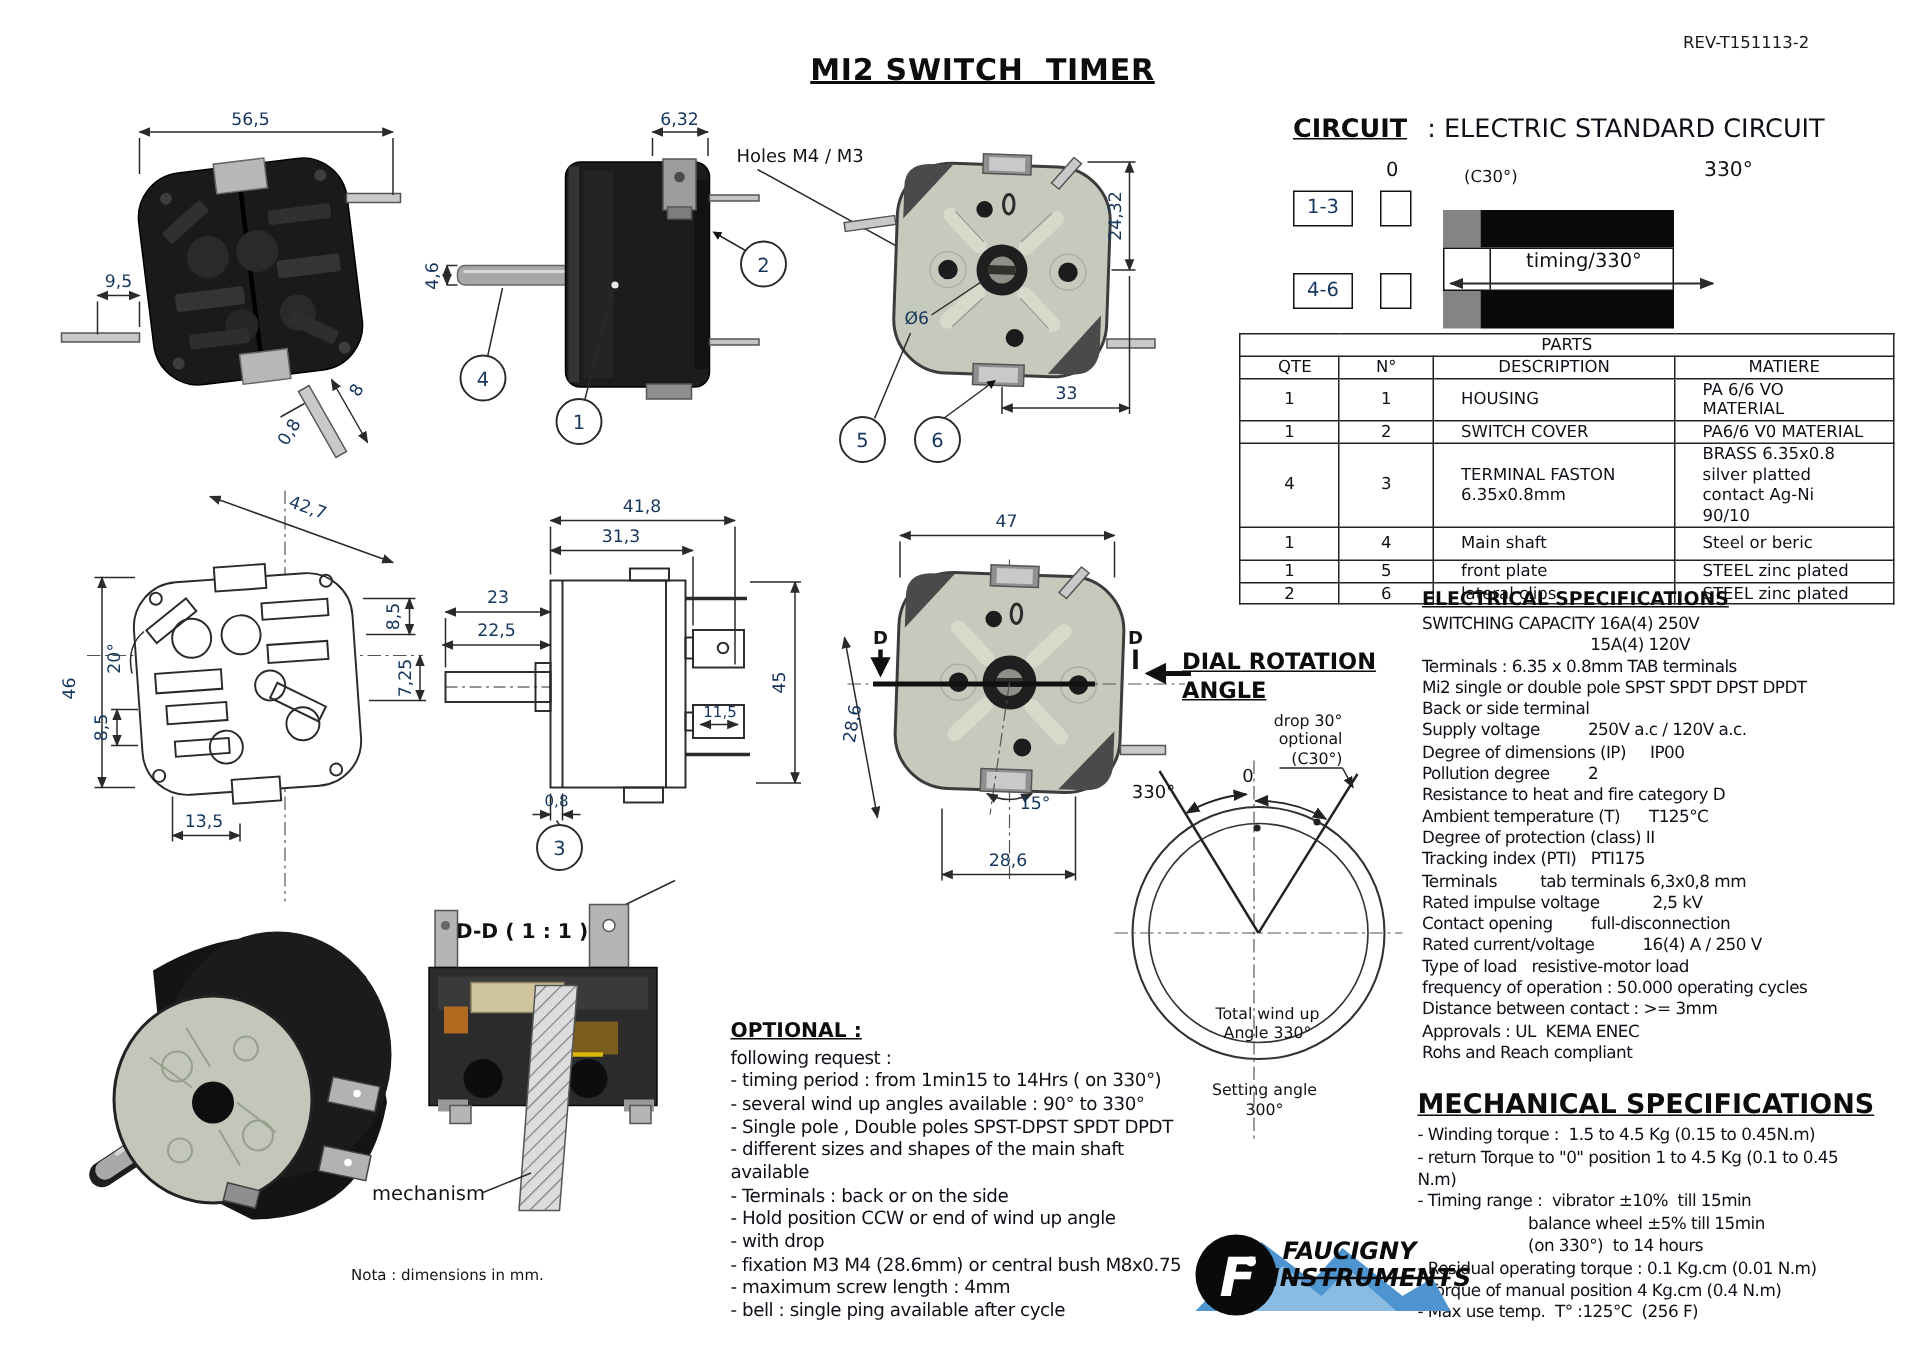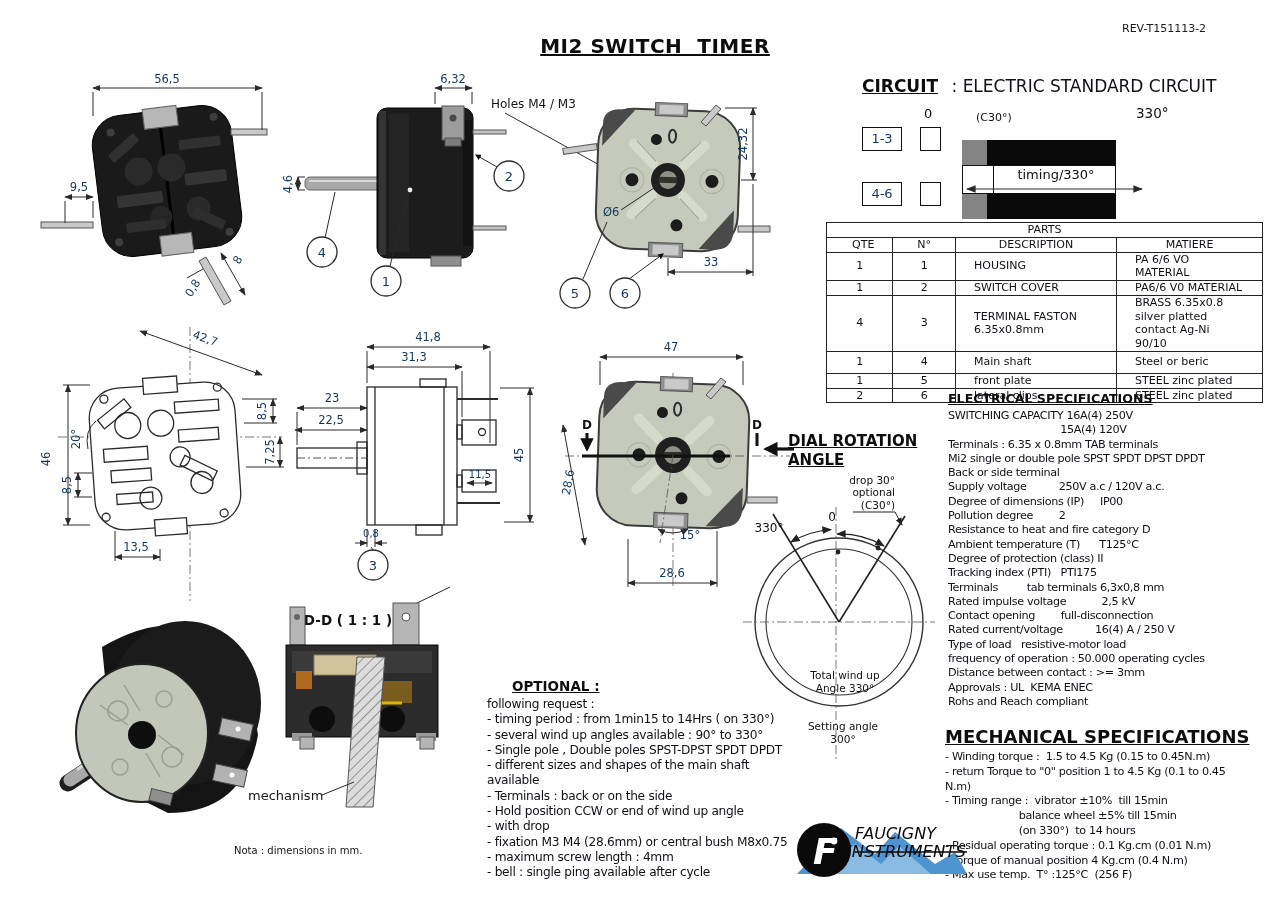--- a/index.html
+++ b/index.html
@@ -29,21 +29,21 @@
   
   svg text{font-family:"DejaVu Sans","Liberation Sans",sans-serif;}
   .dim{fill:#16365c;font-size:11.5px;}
   .dimS{fill:#16365c;font-size:10px;}
   .lbl{fill:#141414;font-size:12px;}
   .callout-t{fill:#16365c;font-size:13px;}
   .cl{stroke:#555;stroke-width:.8;stroke-dasharray:9 3 2 3;fill:none;}
   .dl{stroke:#2a2a2a;stroke-width:1;fill:none;}
   .co{fill:#fff;stroke:#2a2a2a;stroke-width:1.3;}
   
-  .logo-txt{font-style:italic;font-weight:normal;color:#0a0a0a;line-height:1;}
+  .logo-txt{font-style:italic;font-weight:bold;color:#0a0a0a;line-height:1;}
   .nota{font-size:10px;color:#141414;}
 </style>
 </head>
 <body>
 
 <div id="page">
 
   <div class="abs doc-title" style="left:455px;top:34px;width:400px;text-align:center;">MI2 SWITCH  TIMER</div>
   <div class="abs rev" style="left:1122px;top:22px;">REV-T151113-2</div>
 
@@ -170,21 +170,21 @@
         <div class="line">- Timing range :  vibrator ±10%  till 15min</div>
         <div class="line">                       balance wheel ±5% till 15min</div>
         <div class="line">                       (on 330°)  to 14 hours</div>
         <div class="line">- Residual operating torque : 0.1 Kg.cm (0.01 N.m)</div>
         <div class="line">- Torque of manual position 4 Kg.cm (0.4 N.m)</div>
         <div class="line">- Max use temp.  T° :125°C  (256 F)</div>
       </div>
   </div>
 
   <div class="spec opt" style="left:487px;top:676px;width:320px;">
-    <span class="sec-head" style="font-size:13.5px;margin-left:25px;">OPTIONAL :</span>
+    <span class="sec-head" style="font-size:13.5px;">OPTIONAL :</span>
     <div>
         <div class="line">following request :</div>
         <div class="line">- timing period : from 1min15 to 14Hrs ( on 330°)</div>
         <div class="line">- several wind up angles available : 90° to 330°</div>
         <div class="line">- Single pole , Double poles SPST-DPST SPDT DPDT</div>
         <div class="line">- different sizes and shapes of the main shaft</div>
         <div class="line">available</div>
         <div class="line">- Terminals : back or on the side</div>
         <div class="line">- Hold position CCW or end of wind up angle</div>
         <div class="line">- with drop</div>

